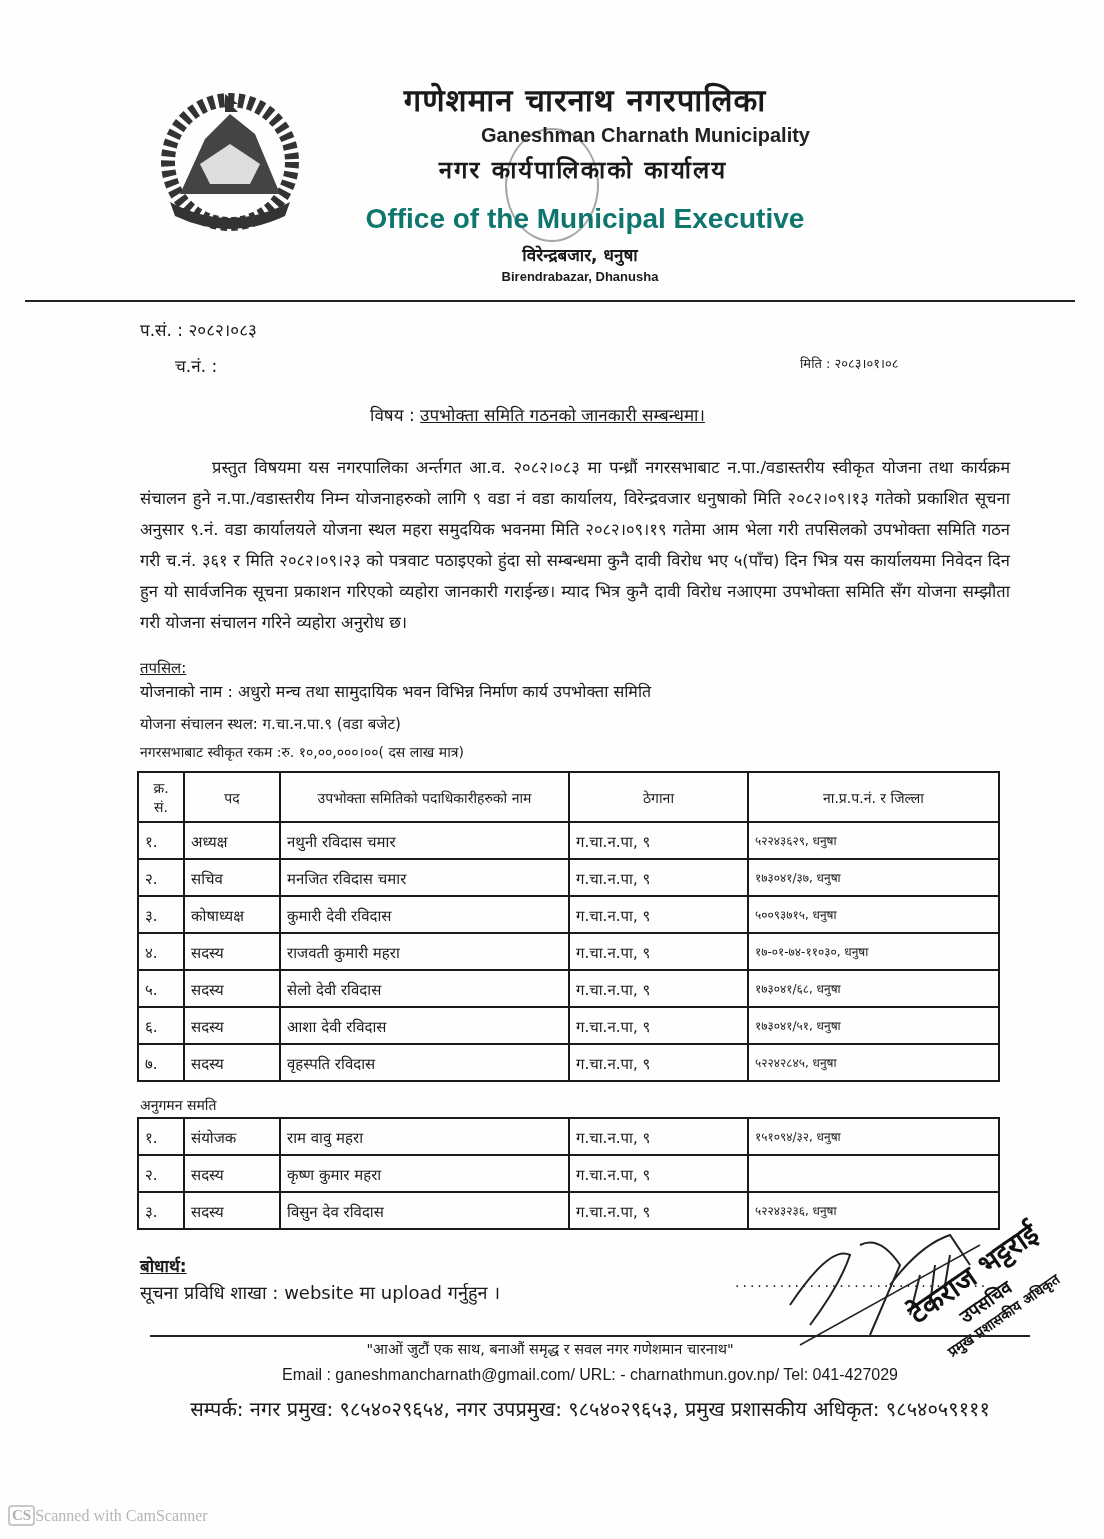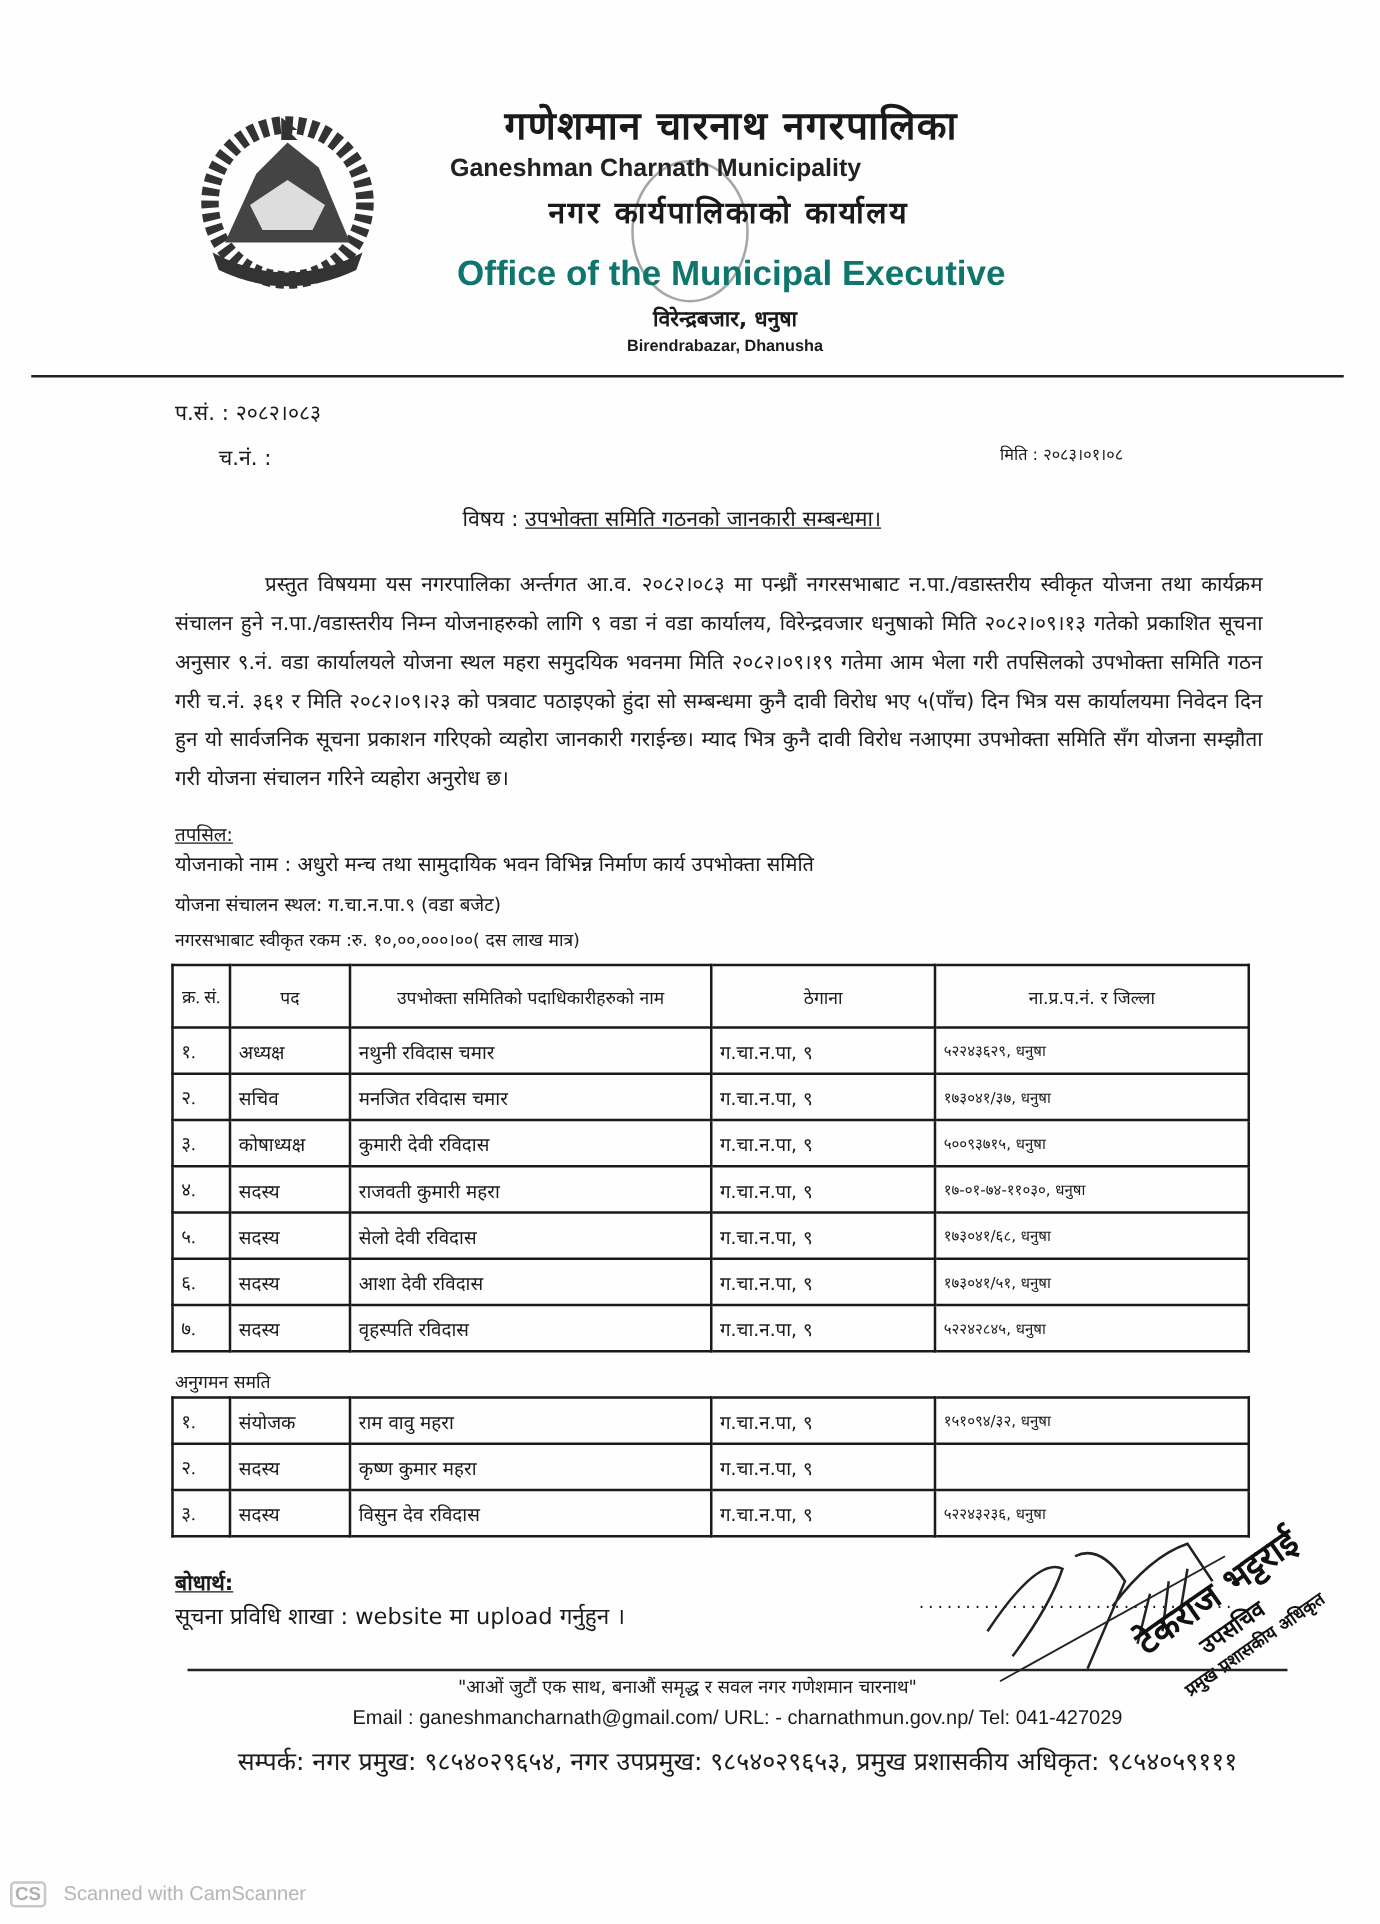--- a/index.html
+++ b/index.html
@@ -4,21 +4,21 @@
 <style>
   html, body { margin: 0; padding: 0; }
   body {
     width: 1104px; height: 1539px; position: relative; overflow: hidden;
     background: #fefefe; color: #1a1a1a;
     font-family: "DejaVu Sans", "Liberation Sans", sans-serif;
   }
   .abs { position: absolute; }
   .logo { left: 150px; top: 84px; width: 160px; height: 150px; }
   .hdr-np1 { left: 360px; top: 78px; width: 450px; text-align: center; font-size: 31px; font-weight: bold; letter-spacing: 1px; }
-  .hdr-en1 { left: 360px; top: 124px; width: 450px; text-align: left; font-size: 20px; font-family: "Liberation Sans", sans-serif; font-weight: bold; color: #222; }
+  .hdr-en1 { left: 360px; top: 124px; width: 450px; text-align: right; font-size: 20px; font-family: "Liberation Sans", sans-serif; font-weight: bold; color: #222; }
   .hdr-np2 { left: 318px; top: 152px; width: 530px; text-align: center; font-size: 24px; font-weight: bold; letter-spacing: 2px; }
   .hdr-en2 { left: 330px; top: 203px; width: 510px; text-align: center; font-size: 28px; font-family: "Liberation Sans", sans-serif; font-weight: bold; color: #0f766e; }
   .hdr-np3 { left: 440px; top: 243px; width: 280px; text-align: center; font-size: 17px; font-weight: bold; }
   .hdr-en3 { left: 440px; top: 269px; width: 280px; text-align: center; font-size: 13px; font-family: "Liberation Sans", sans-serif; font-weight: bold; }
   .seal { left: 505px; top: 128px; width: 90px; height: 110px; border: 2px solid rgba(60,60,60,0.45); border-radius: 50%; }
   .rule-top { left: 25px; top: 300px; width: 1050px; height: 2px; background: #222; }
   .ref { font-size: 17px; }
   .ps { left: 140px; top: 318px; }
   .cn { left: 127px; top: 354px; margin-left: 48px; }
   .miti { left: 800px; top: 354px; font-size: 13px; }
@@ -26,42 +26,42 @@
   .subject u { text-decoration: underline; }
   .body-para { left: 140px; top: 452px; width: 870px; font-size: 16.5px; line-height: 31px; text-align: justify; text-indent: 72px; }
   .tapsil { left: 140px; top: 657px; font-size: 15px; text-decoration: underline; }
   .yname { left: 140px; top: 680px; font-size: 16px; }
   .ysthal { left: 140px; top: 713px; font-size: 15px; }
   .yrakam { left: 140px; top: 742px; font-size: 14px; }
   table.grid { border-collapse: collapse; position: absolute; left: 137px; font-size: 15px; }
   table.grid td, table.grid th { border: 2px solid #1a1a1a; padding: 0 6px; font-weight: normal; vertical-align: middle; }
   .t1 { top: 771px; }
   .t2 { top: 1117px; }
-  .c0 { width: 32px; font-family: Liberation Serif, serif; }
+  .c0 { width: 32px; }
   .c1 { width: 82px; }
   .c2 { width: 275px; }
   .c3 { width: 165px; }
   .c4 { width: 237px; font-size: 12px; }
   .hrow th { height: 48px; font-size: 14px; }
   .hrow .c4, .hrow .c3, .hrow .c2 { text-align: center; }
   .drow td { height: 35px; }
   .anug { left: 140px; top: 1095px; font-size: 14px; }
   .bodh { left: 140px; top: 1254px; font-size: 17px; font-weight: bold; text-decoration: underline; }
   .bodh-line { left: 140px; top: 1280px; font-size: 18px; }
   .dots { left: 735px; top: 1274px; font-size: 14px; letter-spacing: 3px; }
   .rule-bot { left: 150px; top: 1335px; width: 880px; height: 2px; background: #222; }
   .slogan { left: 150px; top: 1338px; width: 800px; text-align: center; font-size: 14.5px; }
   .contact { left: 150px; top: 1366px; width: 880px; text-align: center; font-size: 16px; font-family: "Liberation Sans", sans-serif; }
   .phones { left: 150px; top: 1395px; width: 880px; text-align: center; font-size: 20px; }
   .stamp { left: 900px; top: 1300px; transform: rotate(-35deg); transform-origin: left top; font-weight: bold; color: #111; }
   .stamp .s1 { font-size: 28px; }
   .stamp .s2 { font-size: 18px; margin-left: 40px; }
   .stamp .s3 { font-size: 14px; margin-left: 10px; }
   .signature { left: 770px; top: 1225px; width: 220px; height: 130px; }
-  .camscan { left: 8px; top: 1505px; font-size: 16px; color: #b5b5b5; font-family: Liberation Sans, sans-serif; display: flex; align-items: center; gap: 14px; }
+  .camscan { left: 8px; top: 1505px; font-size: 16px; color: #b5b5b5; font-family: Liberation Serif, serif; display: flex; align-items: center; gap: 0; }
   .cs-badge { border: 2px solid #c8c8c8; border-radius: 4px; font-weight: bold; font-size: 15px; padding: 0 2px; color: #b0b0b0; }
 </style>
 </head>
 <body>
 
 <svg class="abs logo" viewBox="0 0 160 150">
   <circle cx="80" cy="78" r="62" fill="none" stroke="#333" stroke-width="14" stroke-dasharray="6 4"></circle>
   <path d="M30 110 L55 55 L80 30 L105 50 L130 110 Z" fill="#444"></path>
   <path d="M50 80 L80 60 L110 80 L100 100 L60 100 Z" fill="#ddd"></path>
   <path d="M75 10 L75 28 L88 28 L80 20 L88 20 Z" fill="#333"></path>

